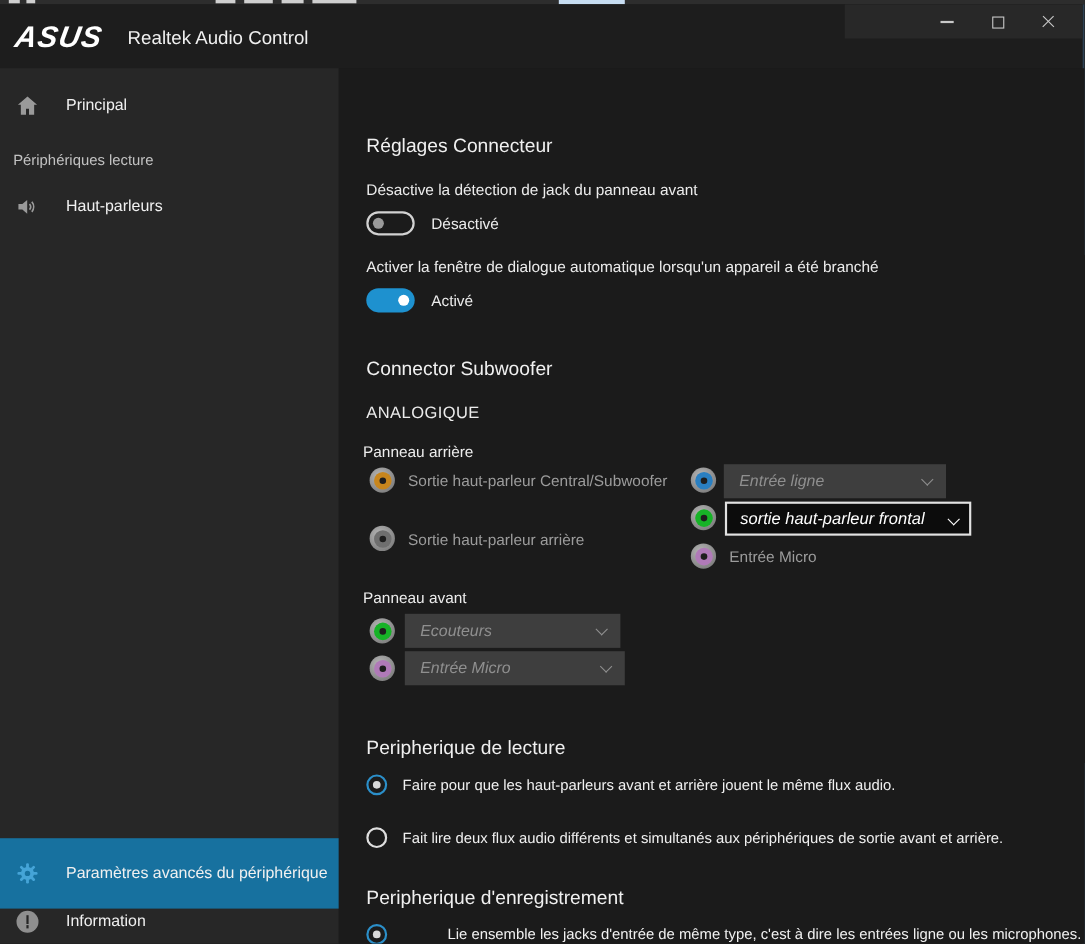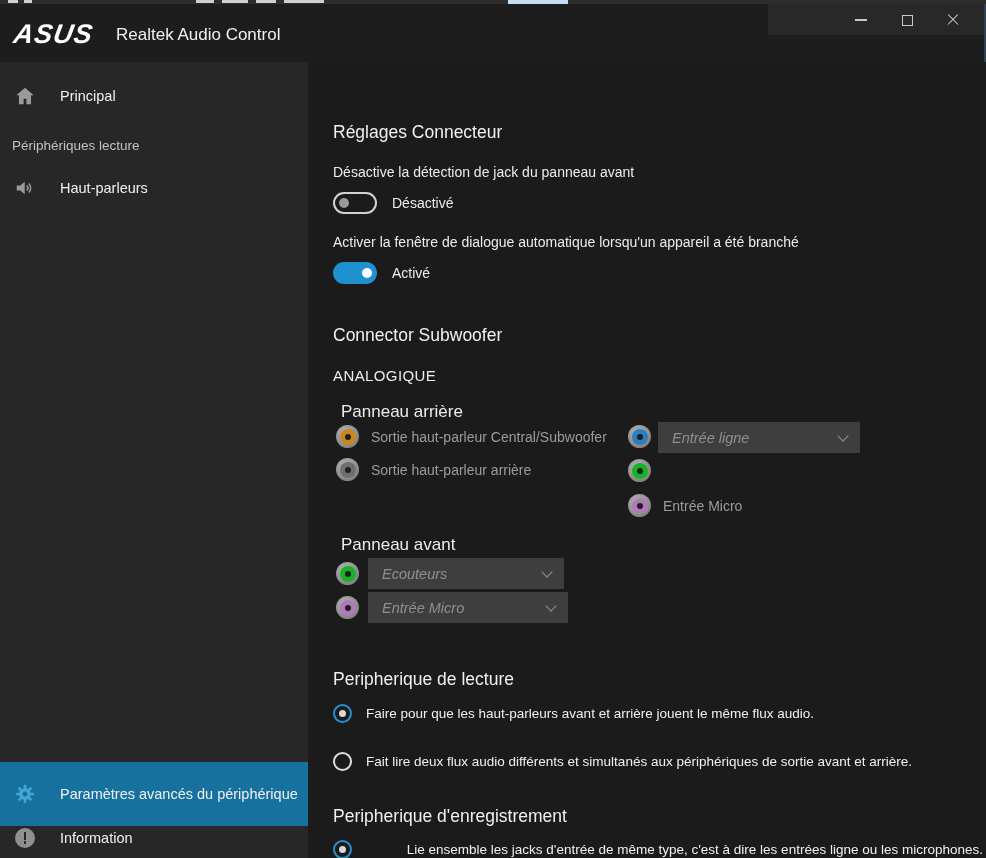--- a/index.html
+++ b/index.html
@@ -35,21 +35,21 @@
   .side-section { position:absolute; left:12px; color:#c2c2c2; font-size:13.5px; }
   .side-item.selected { background:#17719f; height:64px; }
   .info-circle { width:20px; height:20px; margin-left:15px; margin-right:25px; border-radius:50%; background:#8f8f8f; position:relative; }
   .info-circle .bar { position:absolute; left:8.6px; top:4px; width:2.8px; height:7.5px; background:#262626; }
   .info-circle .dot { position:absolute; left:8.6px; top:13px; width:2.8px; height:2.8px; background:#262626; }
 
   
   .content { position:absolute; left:308px; top:58px; width:678px; height:796px; background:#1b1b1b; overflow:hidden; }
   .h1 { position:absolute; left:25px; font-size:17.5px; color:#f0f0f0; font-weight:400; white-space:nowrap; }
   .h2 { position:absolute; left:25px; font-size:15px; color:#ececec; letter-spacing:0.4px; white-space:nowrap; }
-  .h3 { position:absolute; left:33px; font-size:17px; color:#ececec; white-space:nowrap; }
+  .h3 { position:absolute; left:22px; font-size:14px; color:#ececec; white-space:nowrap; }
   .lbl { position:absolute; left:25px; font-size:14px; color:#ececec; white-space:nowrap; }
 
   
   .toggle-row { position:absolute; left:25px; display:flex; align-items:center; }
   .toggle { width:44px; height:22px; border-radius:11px; position:relative; }
   .toggle.off { border:2px solid #d2d2d2; background:transparent; }
   .toggle.off .knob { position:absolute; left:4px; top:4px; width:10px; height:10px; border-radius:50%; background:#9a9a9a; }
   .toggle.on { background:#1e91cf; }
   .toggle.on .knob { position:absolute; right:5px; top:6px; width:10px; height:10px; border-radius:50%; background:#ffffff; }
   .toggle-row .tlabel { margin-left:15px; font-size:14px; color:#ececec; }
@@ -203,32 +203,36 @@
         <span class="jack">
             <span class="disc" style="background:#2a7fc1;"></span>
             <span class="hole"></span>
           </span>
       </div>
       <div class="dd disabled" style="left:350px; top:360px; width:202px;">
         <span class="txt">Entrée ligne</span>
         <span class="chev"></span>
       </div>
 
-      <div class="jack-row" style="left:28px; top:396px;text-align:center;">
+      <div class="jack-row" style="left:28px; top:416px;text-align:center;">
         <span class="jack">
             <span class="disc" style="background:#6f6f6f;"></span>
             <span class="hole"></span>
           </span>
         <span class="jack-label">Sortie haut-parleur arrière</span>
       </div>
       <div class="jack-row" style="left:320px; top:397px;">
         <span class="jack">
             <span class="disc" style="background:#17b327;"></span>
             <span class="hole"></span>
           </span>
+      </div>
+      <div class="dd active" style="left:351px; top:394px; width:224px;">
+        <span class="txt">sortie haut-parleur frontal</span>
+        <span class="chev"></span>
       </div>
 
       <div class="jack-row" style="left:320px; top:432px;">
         <span class="jack">
             <span class="disc" style="background:#b07ab8;"></span>
             <span class="hole"></span>
           </span>
         <span class="jack-label">Entrée Micro</span>
       </div>
 

